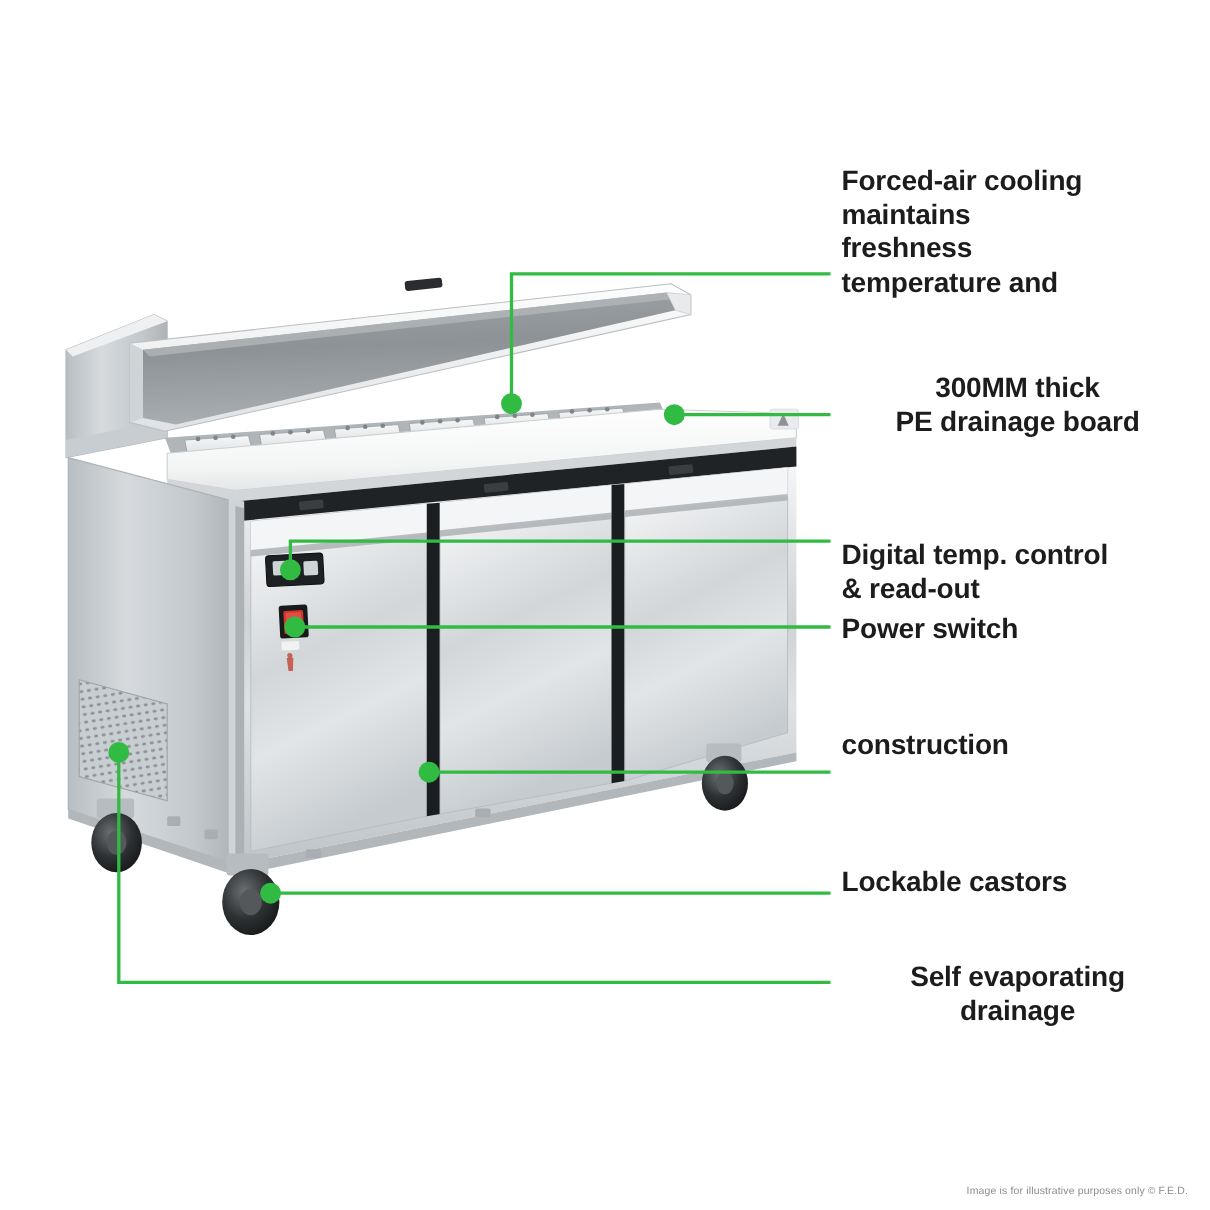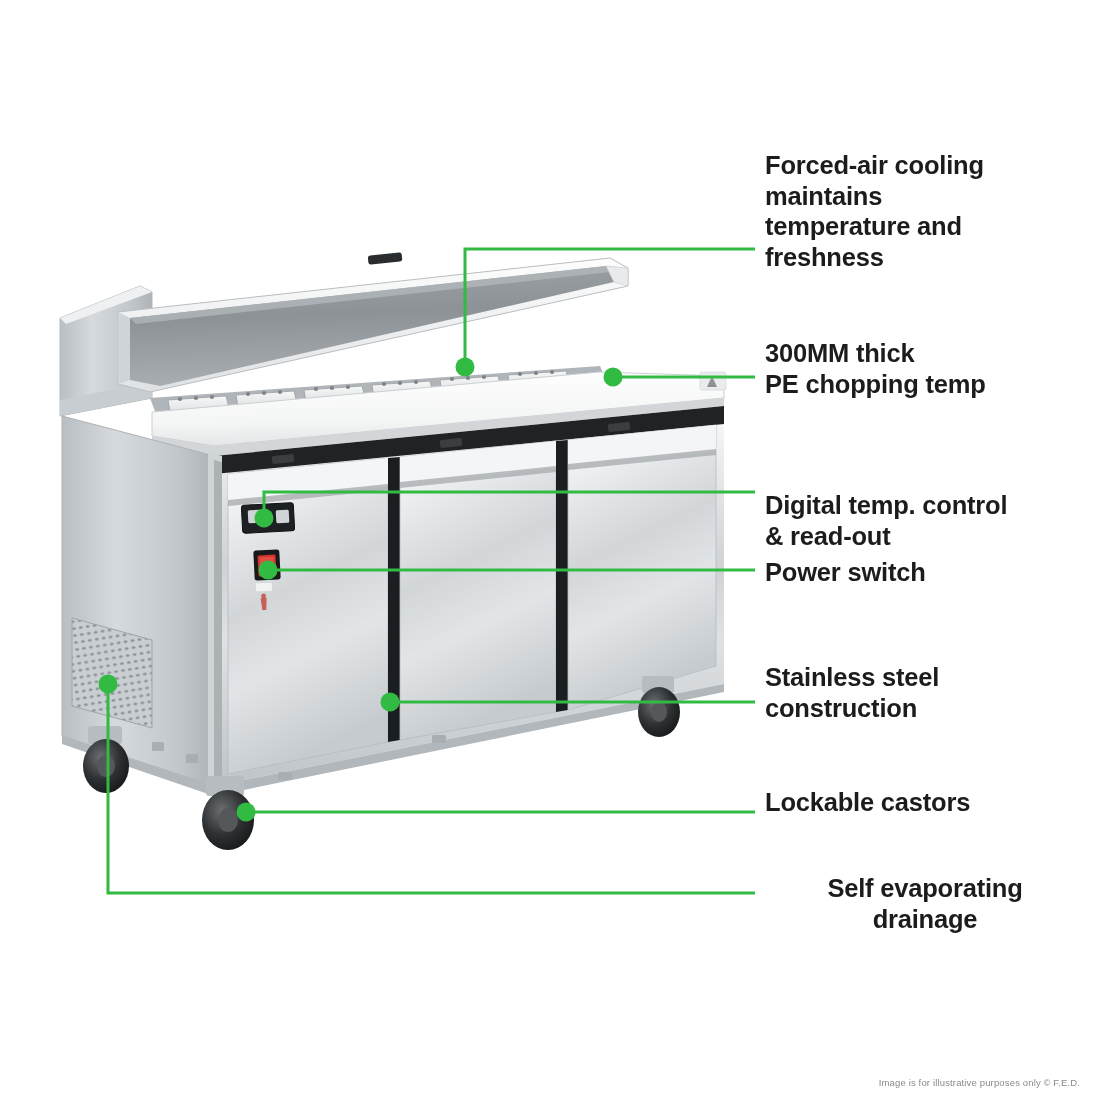--- a/index.html
+++ b/index.html
@@ -264,40 +264,39 @@
         <circle cx="268" cy="570" r="9.5" fill="#31bb43"></circle>
         <circle cx="390" cy="702" r="9.5" fill="#31bb43"></circle>
         <circle cx="246" cy="812" r="9.5" fill="#31bb43"></circle>
         <circle cx="108" cy="684" r="9.5" fill="#31bb43"></circle>
       </g>
   </svg>
 
   <div class="callout-label" style="top: 150px; left: 765px;">
     <div>Forced-air cooling</div>
     <div>maintains</div>
+    <div>freshness</div>
     <div>temperature and</div>
-    <div>freshness</div>
-  </div>
-
-  <div class="callout-label" style="top: 338px; left: 765px;">
+  </div>
+
+  <div class="callout-label" style="top: 338px; left: 765px; text-align: center;">
     <div>300MM thick</div>
-    <div>PE chopping temp</div>
+    <div>PE drainage board</div>
   </div>
 
   <div class="callout-label" style="top: 456px; width: 330px; left: 765px; margin-top: 34px;">
     <div>Digital temp. control</div>
     <div>&amp; read-out</div>
   </div>
 
   <div class="callout-label" style="top: 557px; left: 765px;">
     <div>Power switch</div>
   </div>
 
   <div class="callout-label" style="top: 662px; left: 765px;">
-    <div>Stainless steel</div>
     <div>construction</div>
   </div>
 
   <div class="callout-label" style="top: 787px; left: 765px;">
     <div>Lockable castors</div>
   </div>
 
   <div class="callout-label" style="top: 873px; left: 765px; text-align: center;">
     <div>Self evaporating</div>
     <div>drainage</div>

